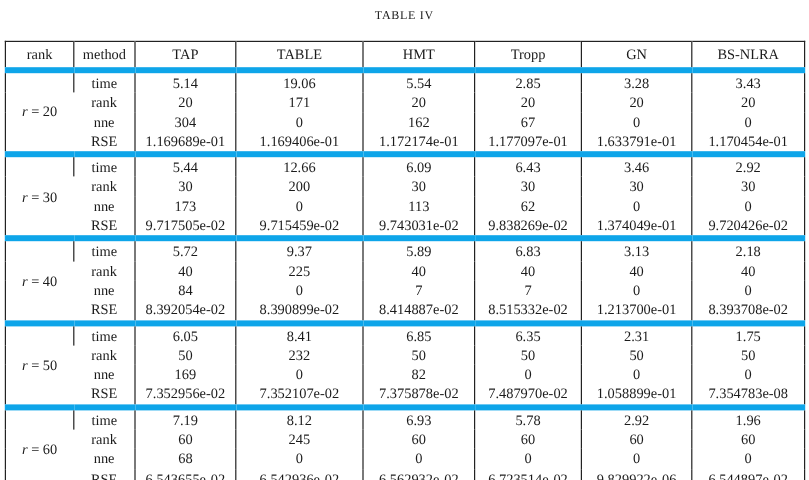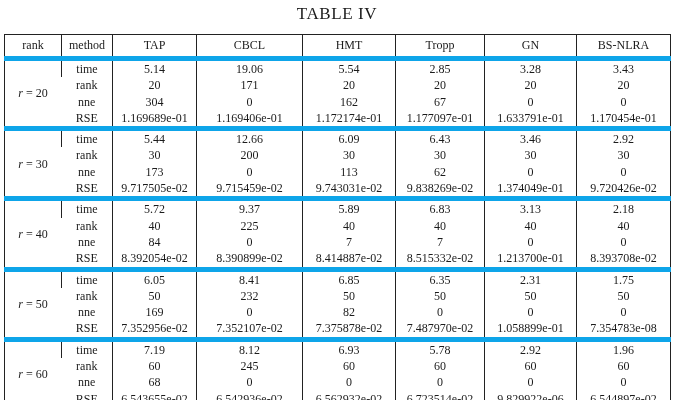--- a/index.html
+++ b/index.html
@@ -12,21 +12,21 @@
     height: 400px;
     font-family: "Liberation Serif", "DejaVu Serif", serif;
     color: #1b1b1b;
     overflow: hidden;
   }
   .caption {
     text-align: center;
     margin-top: 7px;
   }
   .caption-line1 {
-    font-size: 17px;
+    font-size: 10px;
     line-height: 13px;
     letter-spacing: 0.6px;
   }
   .caption-line2 {
     font-size: 11px;
     line-height: 13px;
     font-variant: small-caps;
     letter-spacing: 0.3px;
   }
   table.results {
@@ -86,21 +86,21 @@
     <col style="width:93px">
     <col style="width:89px">
     <col style="width:92px">
     <col style="width:94px">
   </colgroup>
   <thead>
     <tr>
       <th>rank</th>
       <th>method</th>
       <th>TAP</th>
-      <th>CBCL</th>
+      <th>TABLE</th>
       <th>HMT</th>
       <th>Tropp</th>
       <th>GN</th>
       <th>BS-NLRA</th>
     </tr>
   </thead>
 <tbody class="group">
       <tr>
         <td class="rank-cell" rowspan="4"><i>r</i> <span>= 20</span></td>
         <td>time</td>

